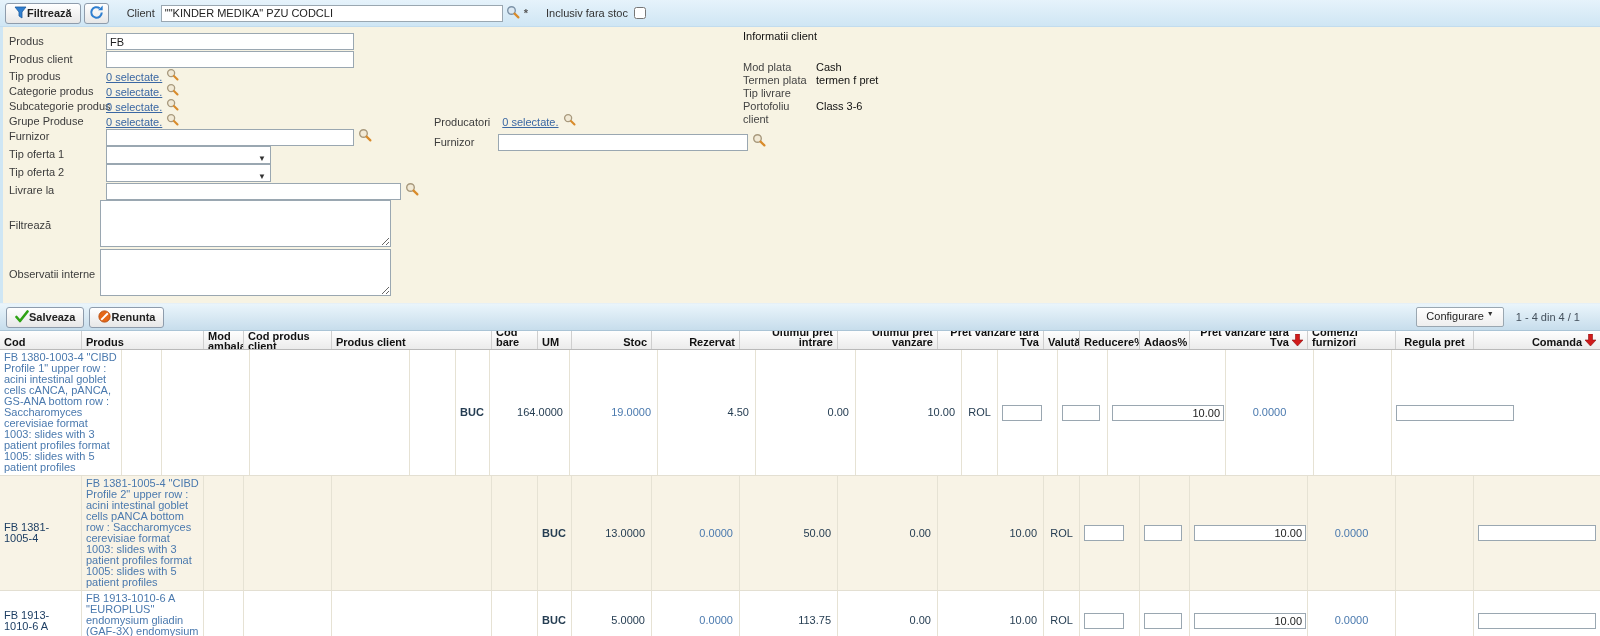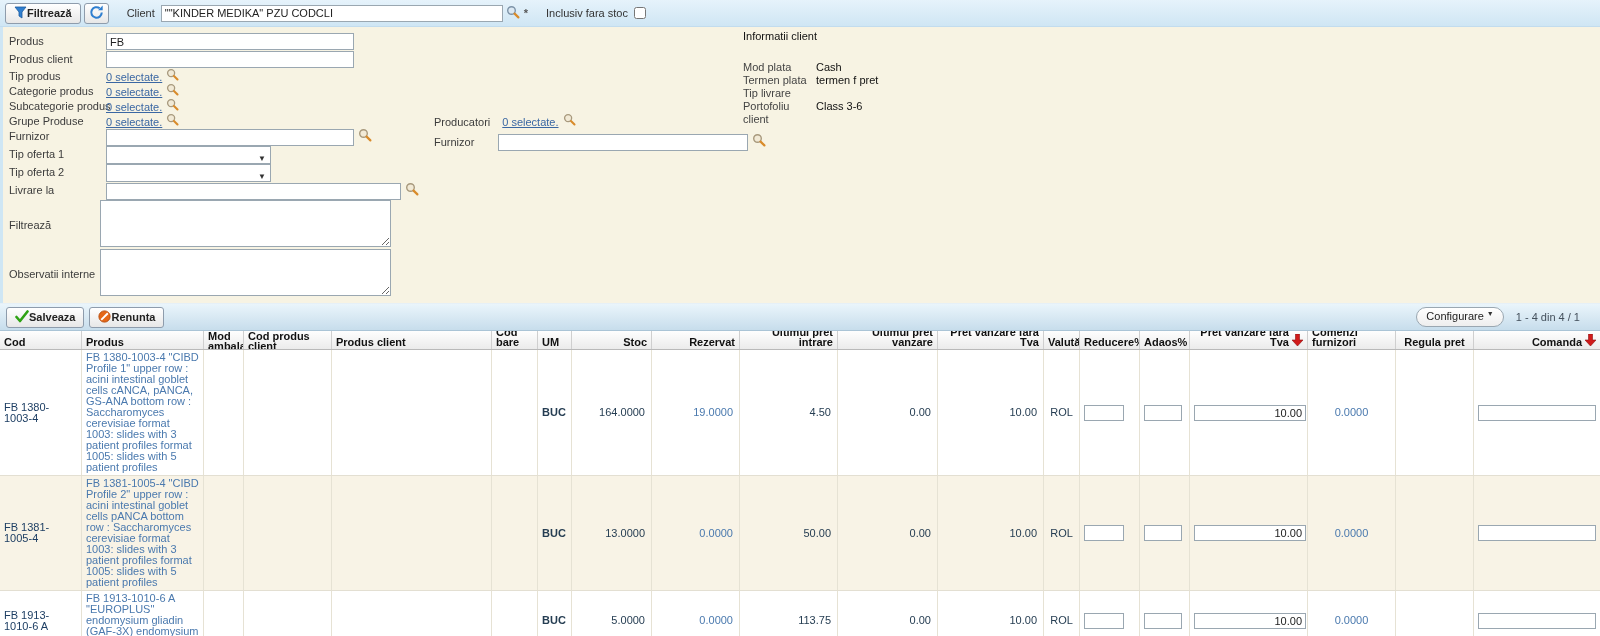--- a/index.html
+++ b/index.html
@@ -35,21 +35,21 @@
   
   .client-info{position:absolute;left:740px;top:3px;width:330px}
   .ci-title{font-weight:normal;color:#111;margin-bottom:19px}
   .ci-row{display:flex;line-height:13px}
   .ci-label{width:73px;color:#444}
   .ci-value{font-weight:normal;color:#111}
 
   
   .toolbar{height:28px;background:linear-gradient(#eaf5fb,#c7ddec);border-top:1px solid #e6f0f7;border-bottom:1px solid #aac4d6;display:flex;align-items:center;padding:0 6px}
   .toolbar .spacer{flex:1}
-  .cfg-btn{display:inline-flex;align-items:flex-start;gap:3px;background:linear-gradient(#ffffff,#eeeeee);border:1px solid #9aa7b1;border-radius:10px;padding:2px 9px;font-size:11px;color:#222;cursor:pointer;height:20px}
+  .cfg-btn{display:inline-flex;align-items:flex-start;gap:3px;background:linear-gradient(#ffffff,#eeeeee);border:1px solid #9aa7b1;border-radius:2px;padding:2px 9px;font-size:11px;color:#222;cursor:pointer;height:20px}
   .cfg-btn .caret{font-size:7px;line-height:8px;color:#333}
   .pagination{margin:0 14px 0 12px;color:#44505c}
 
   
   .grid{width:1600px}
   .grid-header{display:flex;height:19px;background:linear-gradient(#fefefe,#ebebeb);border-bottom:1px solid #b9b9b9;font-weight:bold;color:#111;overflow:hidden}
   .hc{display:flex;align-items:flex-end;gap:3px;padding:1px 4px 2px 4px;border-right:1px solid #cfcfcf;overflow:hidden;line-height:9.5px;cursor:pointer}
   .hc span{line-height:9.5px}
   .hc.num{justify-content:flex-end;text-align:right}
   .hc.ctr{justify-content:center}
@@ -324,21 +324,20 @@
         </div>
       <div class="hc c18 num">
         <span>Comanda</span>
         <span><svg width="11" height="12" viewBox="0 0 11 12">
               <path d="M3.5 0h4v6H11L5.5 12 0 6h3.5z" fill="#d11a1a" stroke="#8e0f0f" stroke-width="0.6"></path>
             </svg></span>
       </div>
     </div>
     <div class="grid-body" id="grid-body">
         <div class="row">
-    <div class="bc c0 cod">FB 1380-1003-4</div>
     <div class="bc c1">
             <span class="plink">FB 1380-1003-4 "CIBD Profile 1" upper row : acini intestinal goblet cells cANCA, pANCA, GS-ANA bottom row : Saccharomyces cerevisiae format 1003: slides with 3 patient profiles format 1005: slides with 5 patient profiles</span>
           </div>
     <div class="bc c2"></div>
     <div class="bc c3"></div>
     <div class="bc c4"></div>
     <div class="bc c5"></div>
     <div class="bc c6 um">BUC</div>
     <div class="bc c7 num dark">164.0000</div>
     <div class="bc c8 num blue">19.0000</div>

